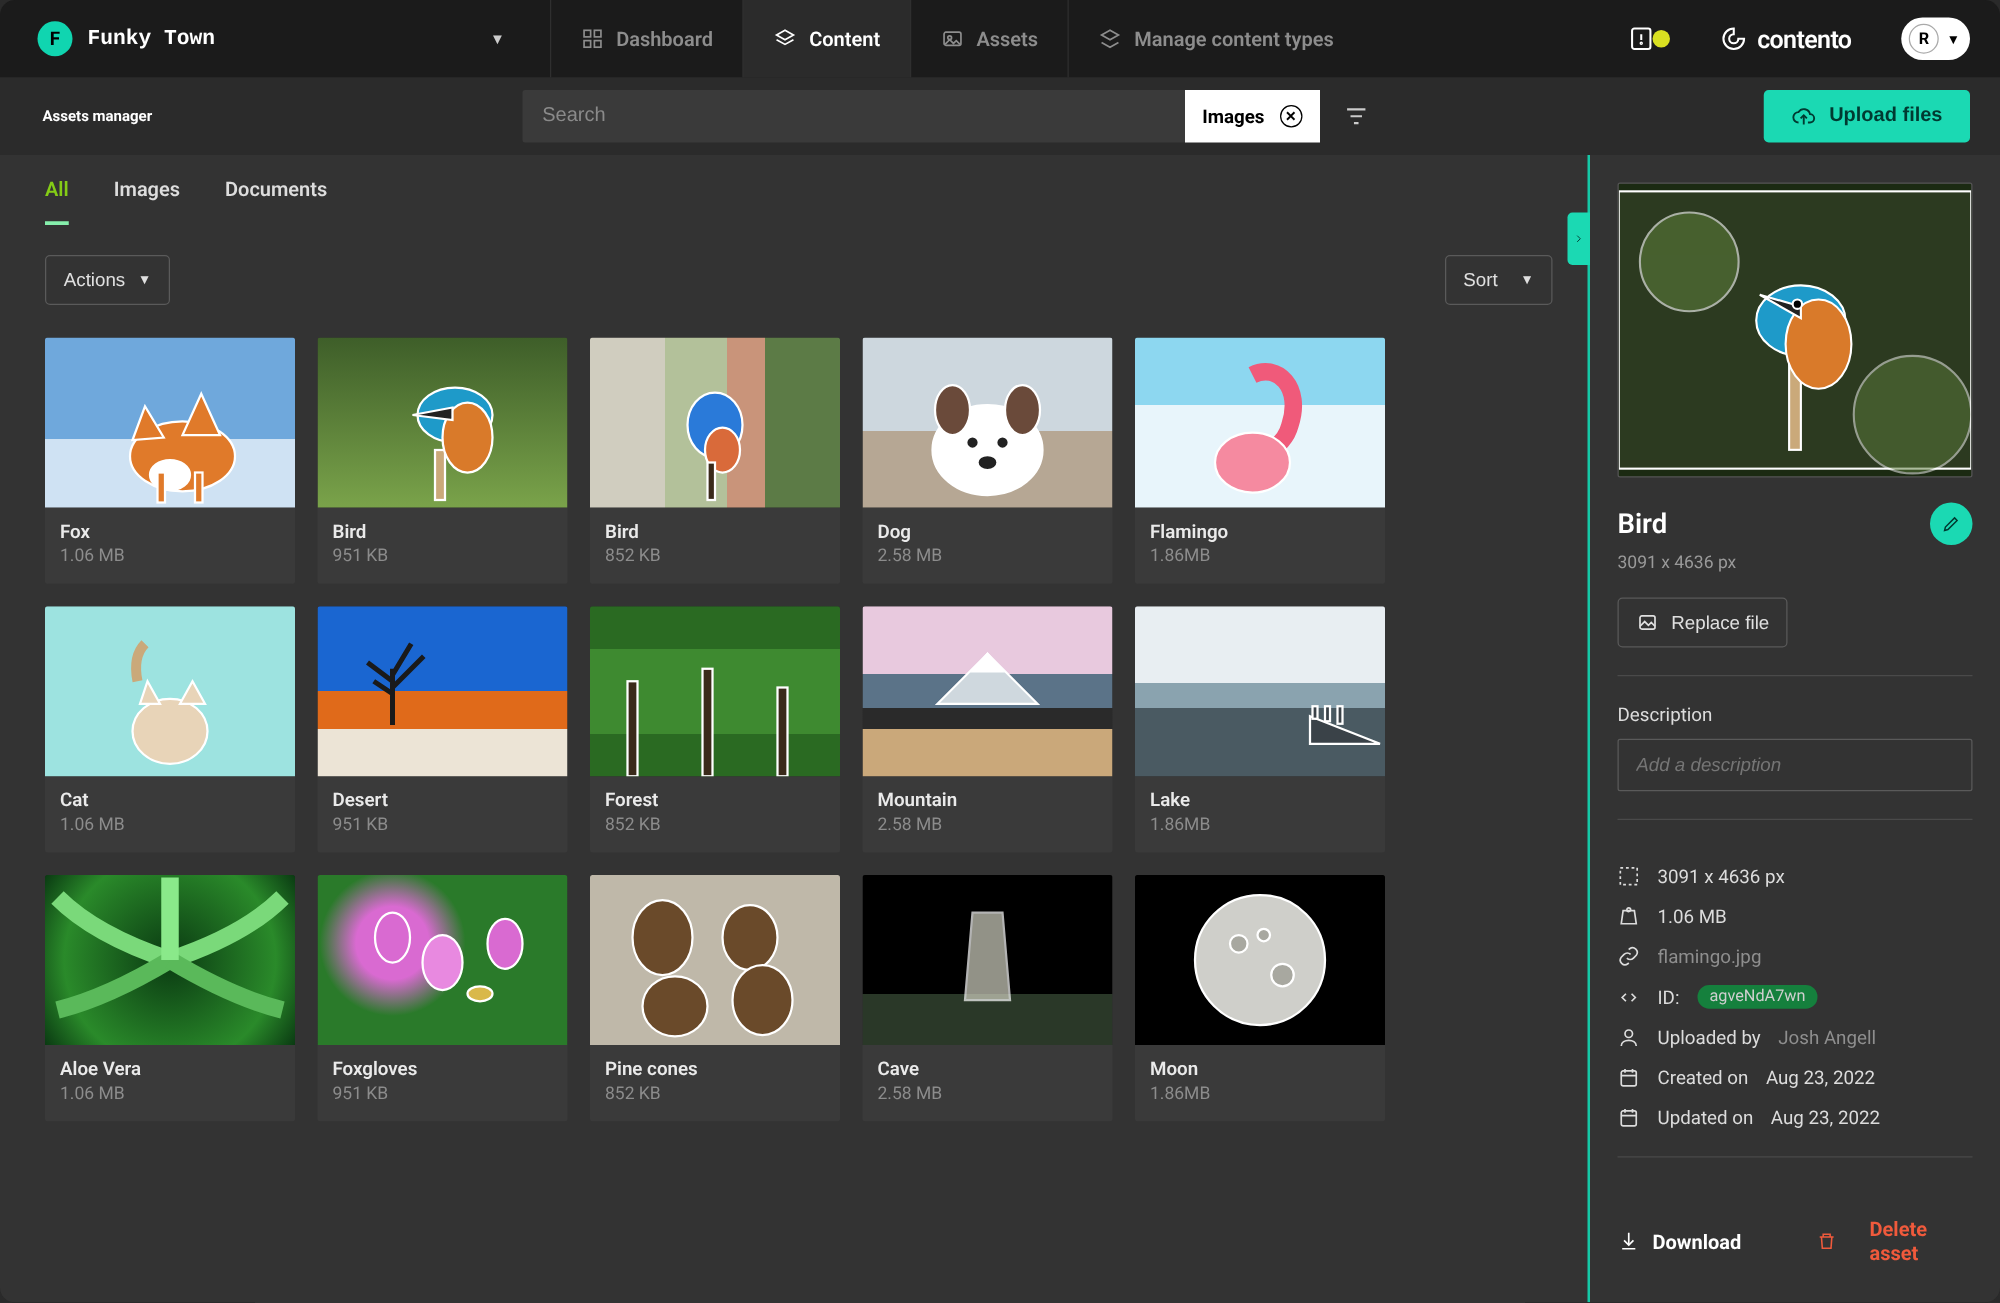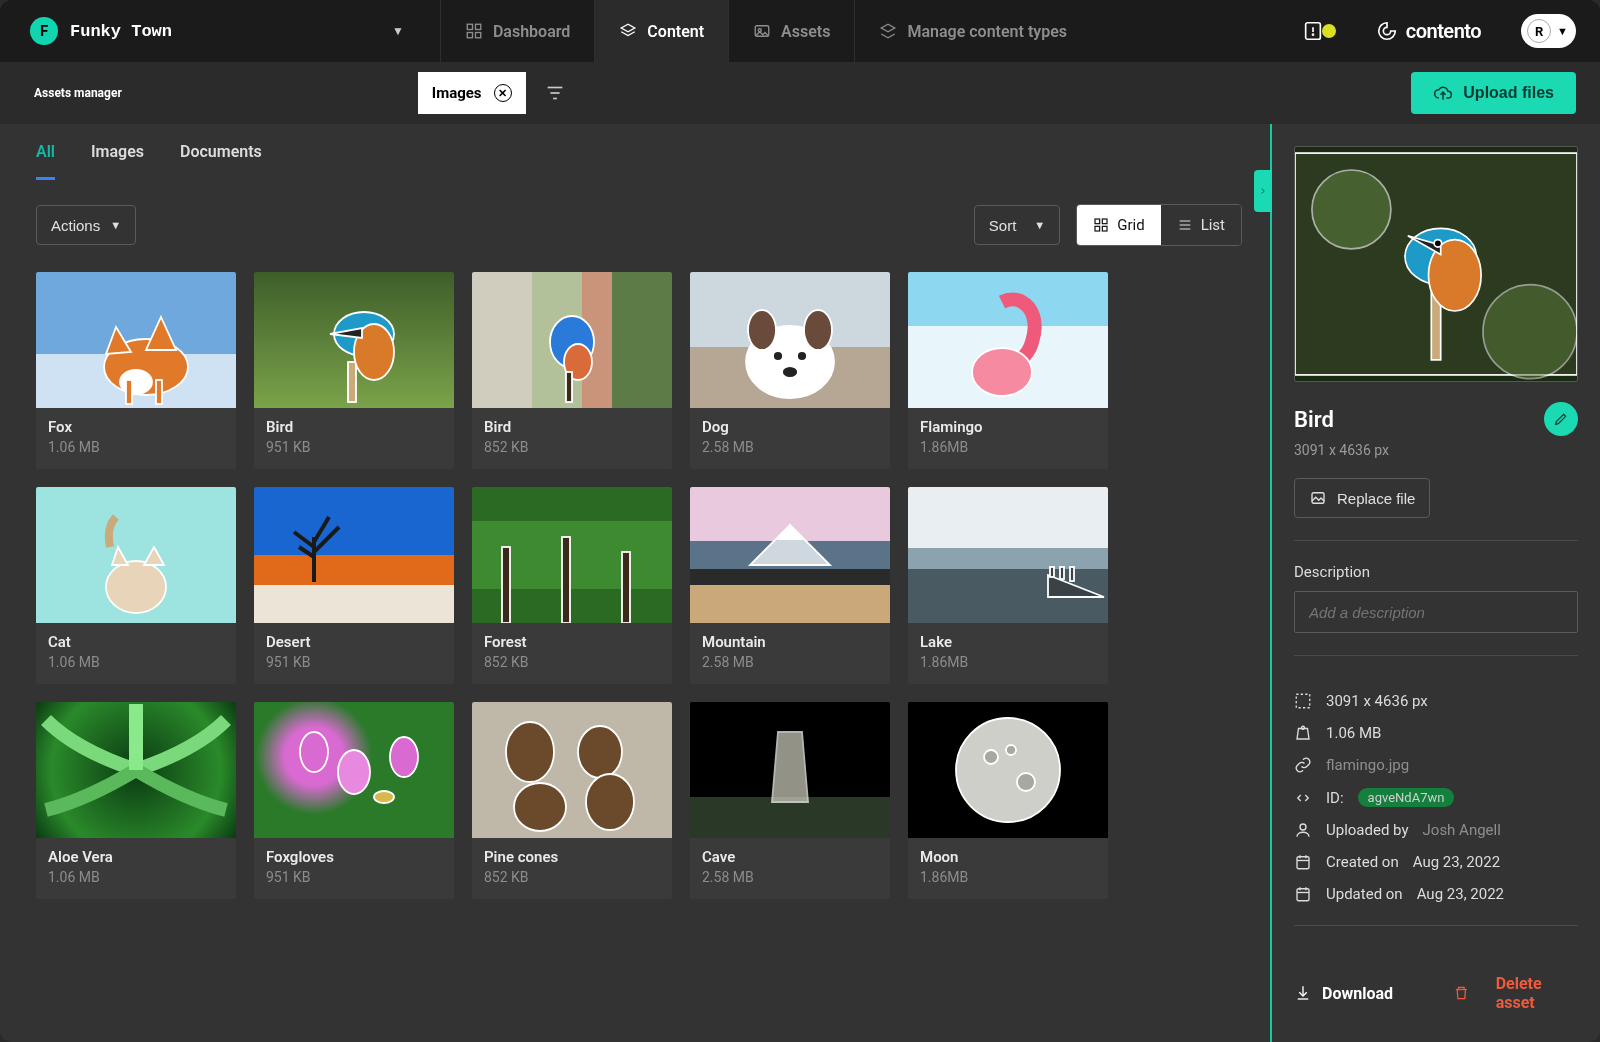--- a/index.html
+++ b/index.html
@@ -31,21 +31,21 @@
   .search-input::placeholder{color:#8a8a8a;}
   .filter-chip { height:42px; background:#fff; color:#000; display:flex; align-items:center; padding:0 14px; gap:12px; font-weight:700; font-size:15px; margin-left:0;}
   .filter-close { width:18px;height:18px;border:1.5px solid #000;border-radius:50%;display:flex;align-items:center;justify-content:center;font-size:11px;}
   .funnel { margin-left:18px; width:22px;height:22px;}
   .upload-btn { margin-left:auto; height:42px; background:#1bd9b3; color:#003a31; border:none; border-radius:4px; padding:0 22px; font-weight:700; font-size:16px; display:flex; align-items:center; gap:10px; cursor:pointer;}
   
   .body { flex:1; display:flex; overflow:hidden;}
   .main { flex:1; background:#333; display:flex; flex-direction:column; padding:18px 28px 28px 36px; overflow:auto;}
   .tabs { display:flex; gap:36px; font-size:16px; font-weight:600; color:#ddd; }
   .tab { padding-bottom:16px; cursor:pointer;}
-  .tab.active { color:#14b8a6; border-bottom:3px solid #3b82f6;}
+  .tab.active { color:#84cc16; border-bottom:3px solid #86efac;}
   .tools-row { display:flex; align-items:center; margin-top:24px;}
   .actions-btn { height:40px; border:1px solid #5a5a5a; background:transparent; color:#e0e0e0; border-radius:4px; padding:12px 14px; font-size:15px; display:flex; align-items:center; gap:10px; cursor:pointer;}
   .sort-btn { margin-left:auto; height:40px; border:1px solid #5a5a5a; background:transparent; color:#e0e0e0; border-radius:4px; padding:0 14px; font-size:15px; display:flex; align-items:center; gap:18px; cursor:pointer;}
   .view-toggle { margin-left:16px; display:flex; border:1px solid #5a5a5a; border-radius:4px; overflow:hidden;}
   .vt-seg { height:40px; padding:0 16px; display:flex; align-items:center; gap:8px; font-size:15px; color:#e0e0e0; background:#333; cursor:pointer;}
   .vt-seg.active { background:#fff; color:#111;}
   
   .grid { display:grid; grid-template-columns:repeat(5, 200px); gap:18px; margin-top:26px;}
   .card { width:200px; background:#3a3a3a; border-radius:2px; overflow:hidden;}
   .thumb { height:136px; background:#222; display:flex; align-items:center; justify-content:center;}
@@ -150,20 +150,21 @@
       <div class="user-pill">
         <span class="u-letter">R</span>
         <span class="u-caret">▼</span>
       </div>
     </div>
   </div>
 
   <div class="subheader">
     <div class="page-title">Assets manager</div>
     <div class="search-wrap">
+      <input class="search-input" placeholder="Search" style="">
       <div class="filter-chip">
         <span>Images</span>
         <span class="filter-close">✕</span>
       </div>
       <svg class="funnel" viewBox="0 0 24 24" style="color:#ccc">
           <line x1="4" y1="6" x2="20" y2="6"></line>
           <line x1="7" y1="12" x2="17" y2="12"></line>
           <line x1="10" y1="18" x2="14" y2="18"></line>
         </svg>
     </div>
@@ -186,39 +187,20 @@
       </div>
       <div class="tools-row">
         <button class="actions-btn">
           <span>Actions</span>
           <span style="font-size:11px">▼</span>
         </button>
         <button class="sort-btn">
           <span>Sort</span>
           <span style="font-size:11px">▼</span>
         </button>
-        <div class="view-toggle">
-          <div class="vt-seg active">
-            <svg width="16" height="16" viewBox="0 0 24 24" style="color:#111">
-                <rect x="3" y="3" width="7" height="7"></rect>
-                <rect x="14" y="3" width="7" height="7"></rect>
-                <rect x="3" y="14" width="7" height="7"></rect>
-                <rect x="14" y="14" width="7" height="7"></rect>
-              </svg>
-            <span>Grid</span>
-          </div>
-          <div class="vt-seg">
-            <svg width="16" height="16" viewBox="0 0 24 24">
-                <line x1="4" y1="6" x2="20" y2="6"></line>
-                <line x1="4" y1="12" x2="20" y2="12"></line>
-                <line x1="4" y1="18" x2="20" y2="18"></line>
-              </svg>
-            <span>List</span>
-          </div>
-        </div>
       </div>
 
       <div class="grid" id="asset-grid">
           <div class="card">
     <div class="thumb">
               <div class="ph ph-fox" style="width: 100%; height: 100%; position: relative;">
                 <div style="position: absolute; inset: 0px;"><svg width="100%" height="100%" viewBox="0 0 200 136">
                     <ellipse cx="110" cy="95" rx="42" ry="28" fill="#e07a2a"></ellipse>
                     <polygon points="80,55 95,80 70,82" fill="#e07a2a"></polygon>
                     <polygon points="125,45 140,78 110,78" fill="#e07a2a"></polygon>

